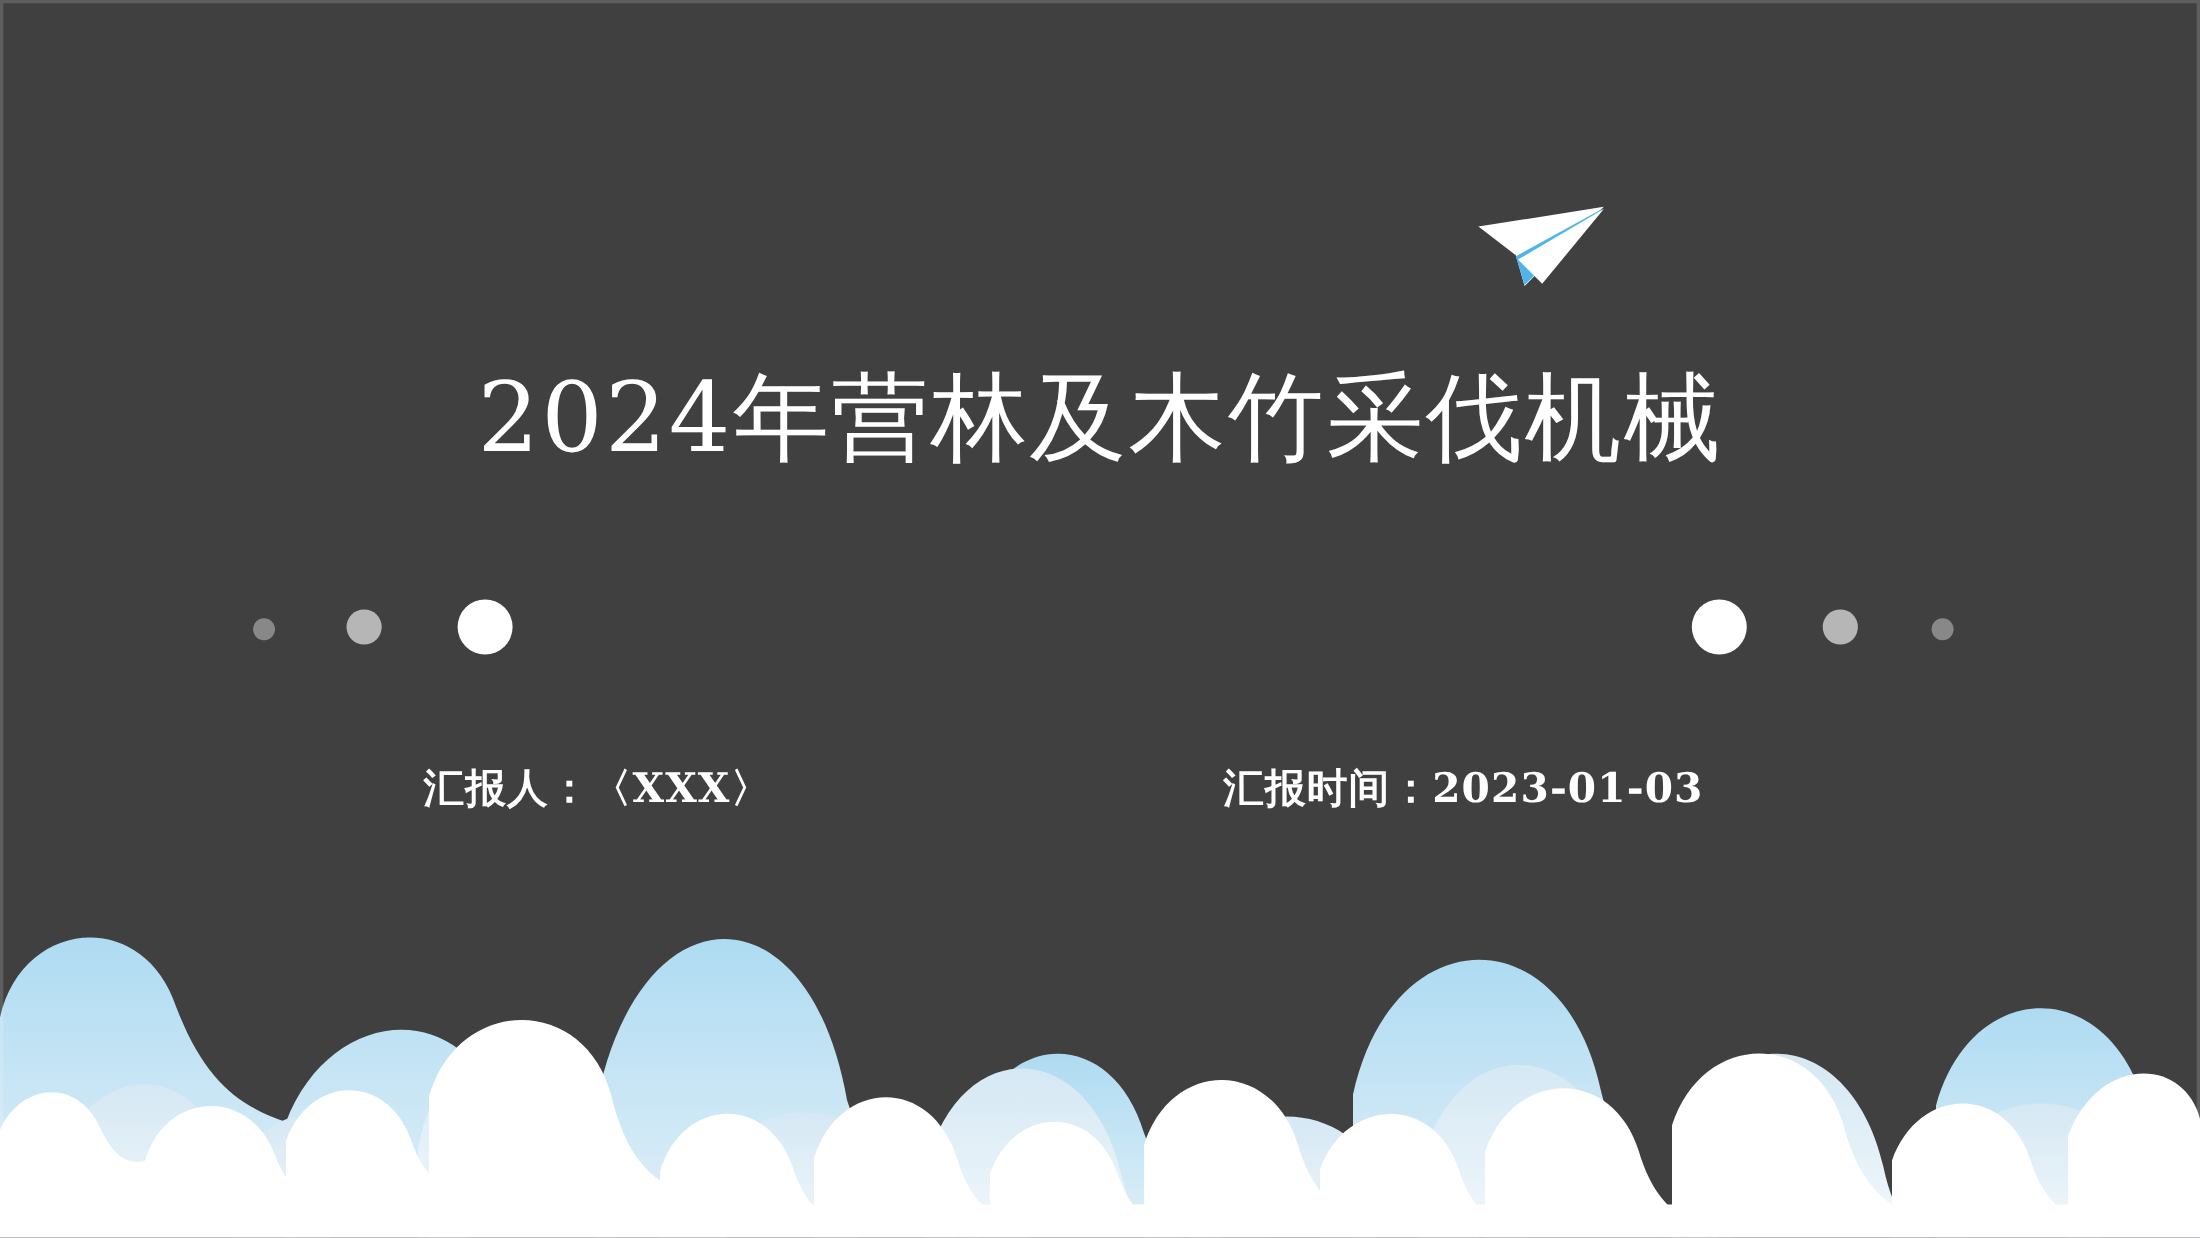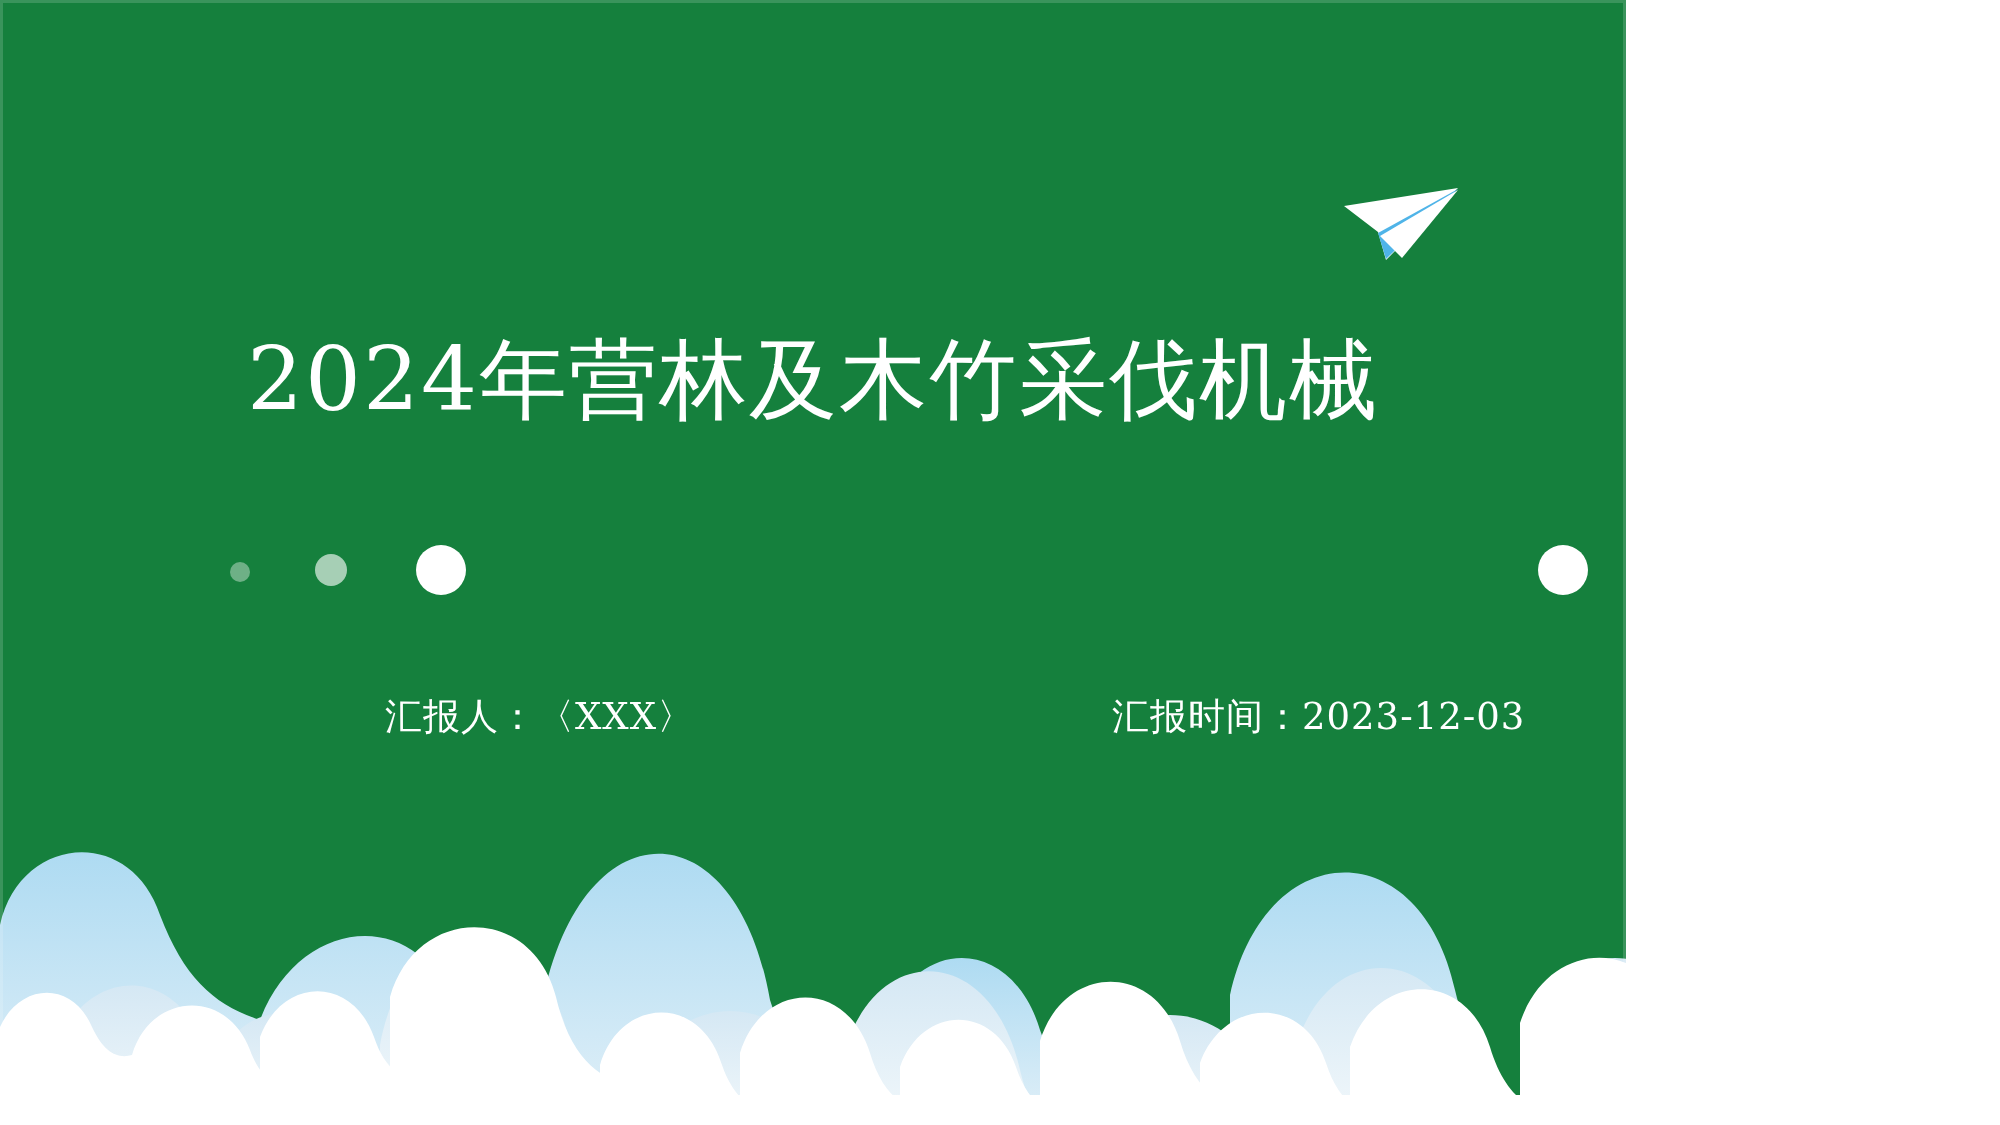--- a/index.html
+++ b/index.html
@@ -7,24 +7,24 @@
     margin: 0;
     padding: 0;
     background: #ffffff;
   }
   body {
     font-family: "DejaVu Serif", "Liberation Serif", serif;
   }
 
   .slide {
     position: relative;
-    width: 1626px;
+    width: 2000px;
     height: 1125px;
     overflow: hidden;
-    background: #15803d;
+    background: #404040;
     box-sizing: border-box;
   }
 
   
   .slide-frame {
     position: absolute;
     inset: 0;
     border: 3px solid rgba(255,255,255,0.16);
     pointer-events: none;
     z-index: 60;
@@ -83,20 +83,21 @@
     width: 2000px;
     height: 60px;
     z-index: 25;
   }
   .meta-item {
     position: absolute;
     color: #ffffff;
     font-size: 37px;
     letter-spacing: 1px;
     white-space: nowrap;
+    font-weight: bold;
   }
   .meta-presenter { left: 385px; top: 0; }
   .meta-date      { left: 1112px; top: 0; }
 
   
   .clouds {
     position: absolute;
     left: 0;
     bottom: 0;
     width: 2000px;
@@ -286,17 +287,17 @@
       <path fill="#FFFFFF" d="M38,50 L116,4 L60,72 Z"></path>
     </svg>
   </div>
 
   <div class="title-block">
     <div class="title-line">2024年营林及木竹采伐机械</div>
   </div>
 
   <div class="meta">
     <div class="meta-item meta-presenter">汇报人：〈XXX〉</div>
-    <div class="meta-item meta-date">汇报时间：2023-12-03</div>
+    <div class="meta-item meta-date">汇报时间：2023-01-03</div>
   </div>
 
   <div class="slide-frame"></div>
 </div>
 
 </body></html>

